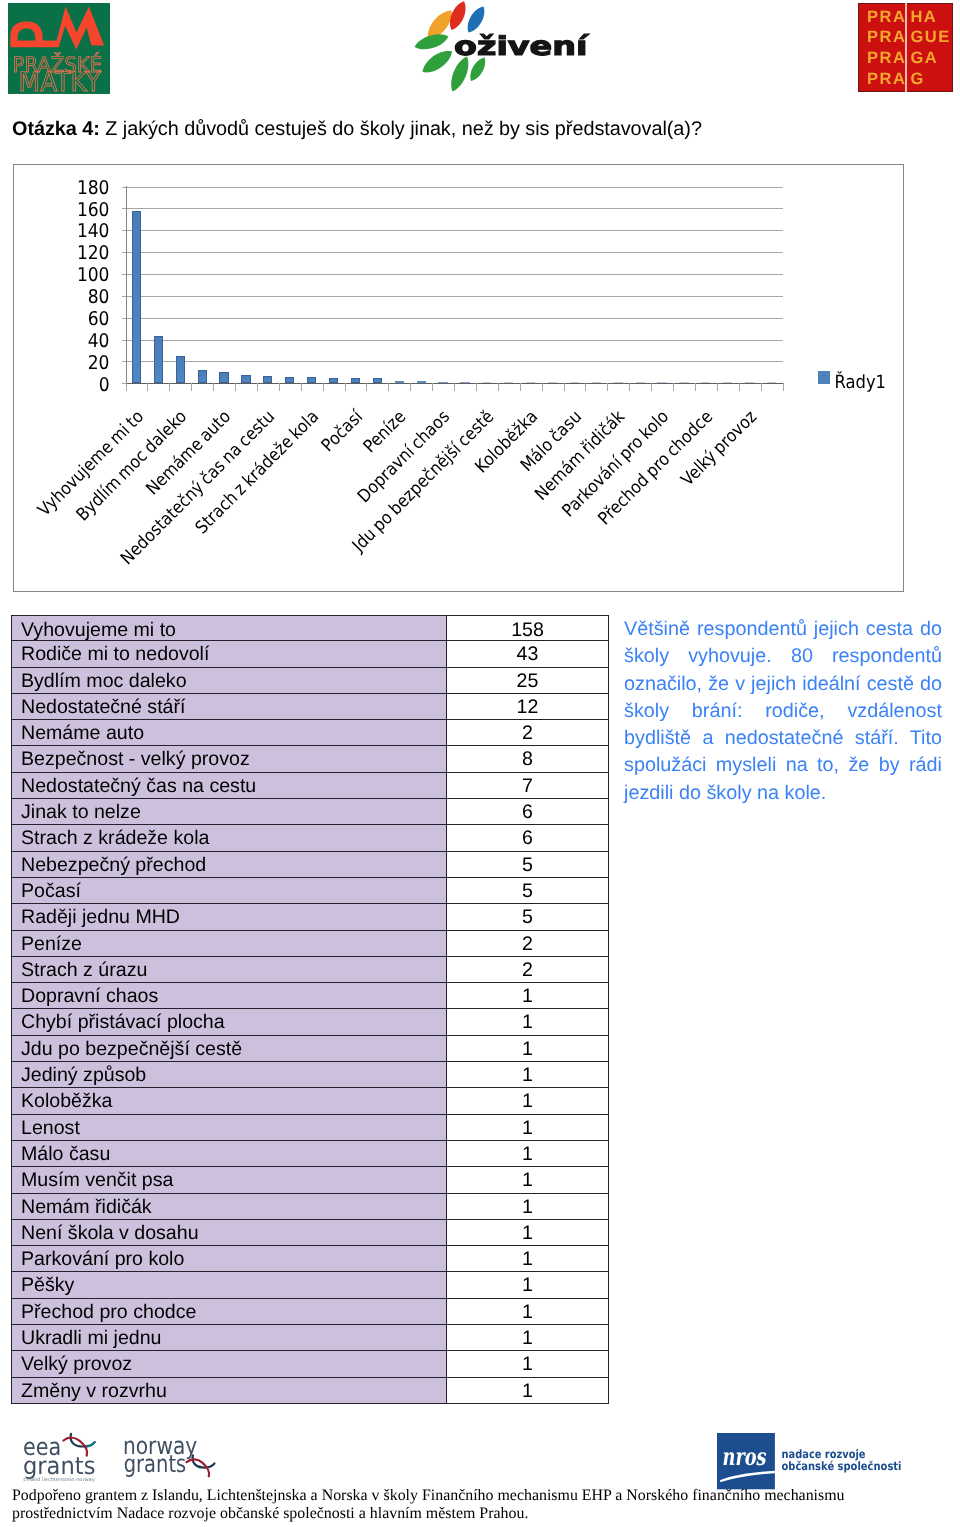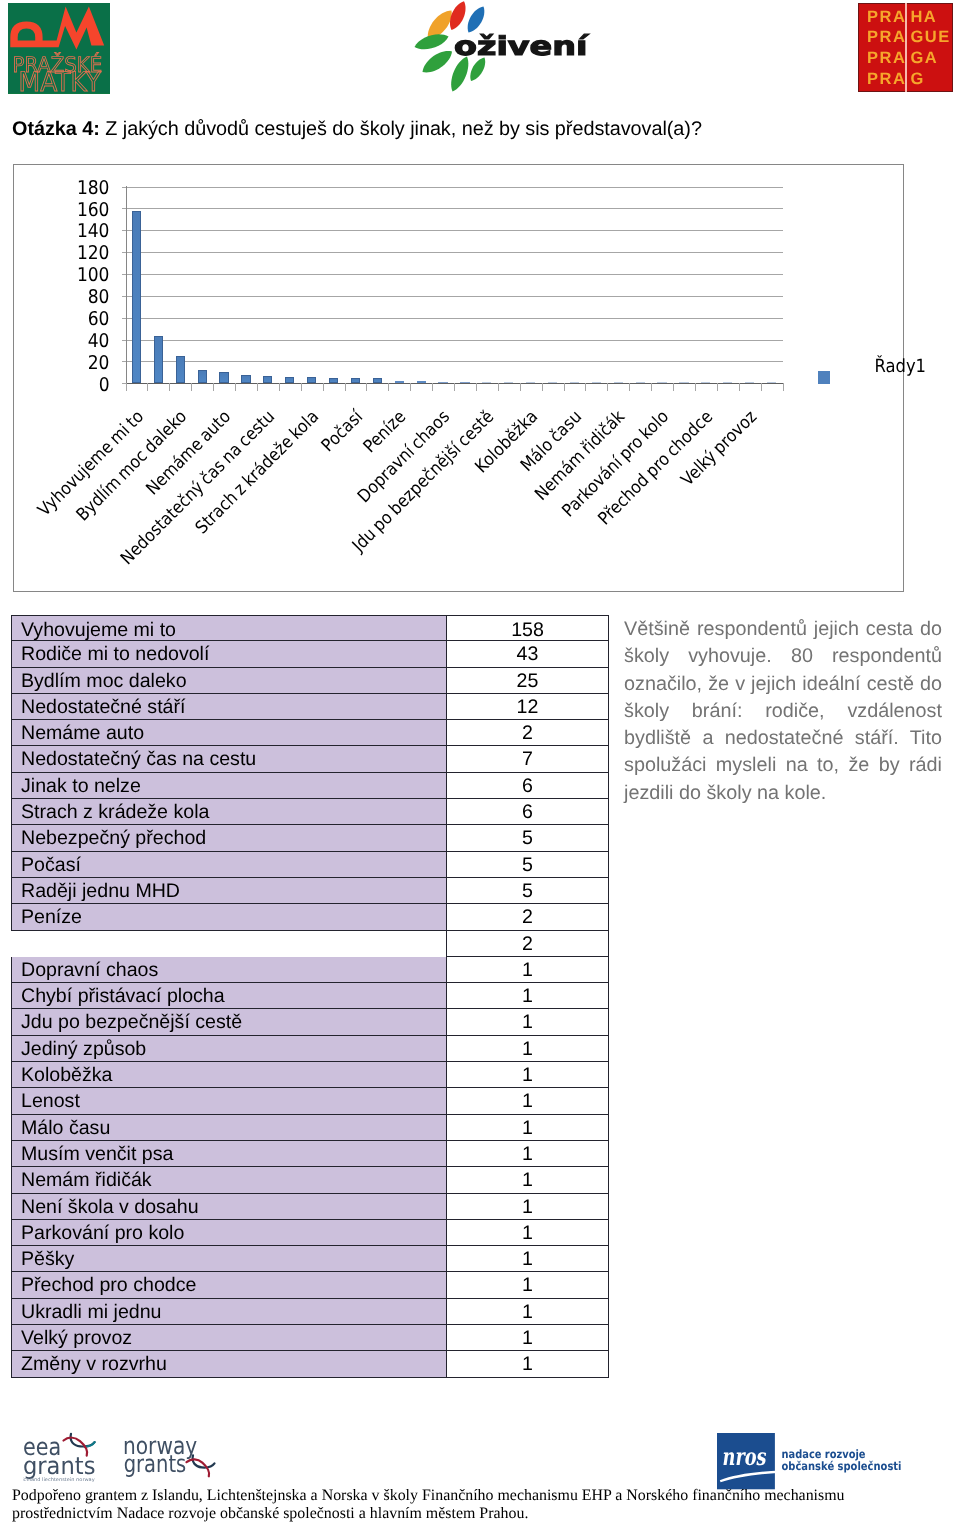--- a/index.html
+++ b/index.html
@@ -35,36 +35,36 @@
   .ylabel{position:absolute;left:-128px;text-align:right;width:112px;font-size:19px;color:#000;
        font-family:"DejaVu Sans Condensed","DejaVu Sans",sans-serif;line-height:19px;}
   .bar{position:absolute;background:linear-gradient(to bottom,#4a7cb8,#4f86c4);
        border:0.6px solid #3a6296;box-sizing:border-box;}
   .xtick{position:absolute;top:196.8px;width:0;height:7.5px;border-left:1px solid #a6a6a6;}
   #xaxis{position:absolute;left:0;top:196.8px;width:657px;height:0;border-top:1px solid #5e5e5e;}
   .xlabel{position:absolute;font-size:17.5px;color:#000;white-space:nowrap;word-spacing:-1.2px;
        font-family:"DejaVu Sans Condensed","DejaVu Sans",sans-serif;transform-origin:100% 50%;
        transform:rotate(-45deg);text-align:right;}
   #legend-swatch{position:absolute;left:803.5px;top:206px;width:12px;height:13px;background:#4f81bd;}
-  #legend-label{position:absolute;left:820.5px;top:192px;font-size:18.2px;color:#000;
-       font-family:"DejaVu Sans Condensed","DejaVu Sans",sans-serif;white-space:nowrap;line-height:20px;margin-left:40px;}
+  #legend-label{position:absolute;left:820.5px;top:208px;font-size:18.2px;color:#000;
+       font-family:"DejaVu Sans Condensed","DejaVu Sans",sans-serif;white-space:nowrap;line-height:20px;}
 
   
   #table{left:11px;top:615px;width:598px;height:789px;}
   .trow{position:relative;height:26.3px;}
   .trow .lbl,.trow .val{position:absolute;top:0;height:26.3px;box-sizing:border-box;
        border:1px solid #23232e;font-size:19.6px;font-family:"Liberation Sans",sans-serif;
        color:#000;line-height:28.6px;overflow:hidden;}
   .trow .lbl{left:0;width:436px;background:#ccc0dc;padding-left:9px;}
   .trow .val{left:435px;width:163px;background:#ffffff;text-align:center;}
   .trow + .trow .lbl,.trow + .trow .val{border-top:0;height:26.3px;line-height:27.6px;}
 
   
   #commentary{left:624px;top:616px;width:318px;font-size:19.8px;line-height:27.3px;
-       font-family:"Liberation Sans",sans-serif;color:#737373;text-align:justify;
+       font-family:"Liberation Sans",sans-serif;color:#3b82f6;text-align:justify;
        text-justify:inter-word;}
 
   
   #eea-logo{left:22.6px;top:1421px;width:86px;height:61px;}
   #norway-logo{left:122.8px;top:1421px;width:94px;height:58px;}
   #nros-logo{left:716.7px;top:1433.3px;width:185px;height:56.3px;}
   #footer-text{left:12px;top:1487px;width:940px;font-family:"Liberation Serif",serif;
        font-size:15.92px;line-height:17.5px;color:#000;white-space:nowrap;}
 </style>
 </head>
@@ -252,20 +252,24 @@
       </div>
       <div class="trow">
         <div class="lbl">Nedostatečné stáří</div>
         <div class="val">12</div>
       </div>
       <div class="trow">
         <div class="lbl">Nemáme auto</div>
         <div class="val">2</div>
       </div>
       <div class="trow">
+        <div class="lbl">Bezpečnost - velký provoz</div>
+        <div class="val">8</div>
+      </div>
+      <div class="trow">
         <div class="lbl">Nedostatečný čas na cestu</div>
         <div class="val">7</div>
       </div>
       <div class="trow">
         <div class="lbl">Jinak to nelze</div>
         <div class="val">6</div>
       </div>
       <div class="trow">
         <div class="lbl">Strach z krádeže kola</div>
         <div class="val">6</div>
@@ -280,20 +284,21 @@
       </div>
       <div class="trow">
         <div class="lbl">Raději jednu MHD</div>
         <div class="val">5</div>
       </div>
       <div class="trow">
         <div class="lbl">Peníze</div>
         <div class="val">2</div>
       </div>
       <div class="trow">
+        <div class="lbl">Strach z úrazu</div>
         <div class="val">2</div>
       </div>
       <div class="trow">
         <div class="lbl">Dopravní chaos</div>
         <div class="val">1</div>
       </div>
       <div class="trow">
         <div class="lbl">Chybí přistávací plocha</div>
         <div class="val">1</div>
       </div>

